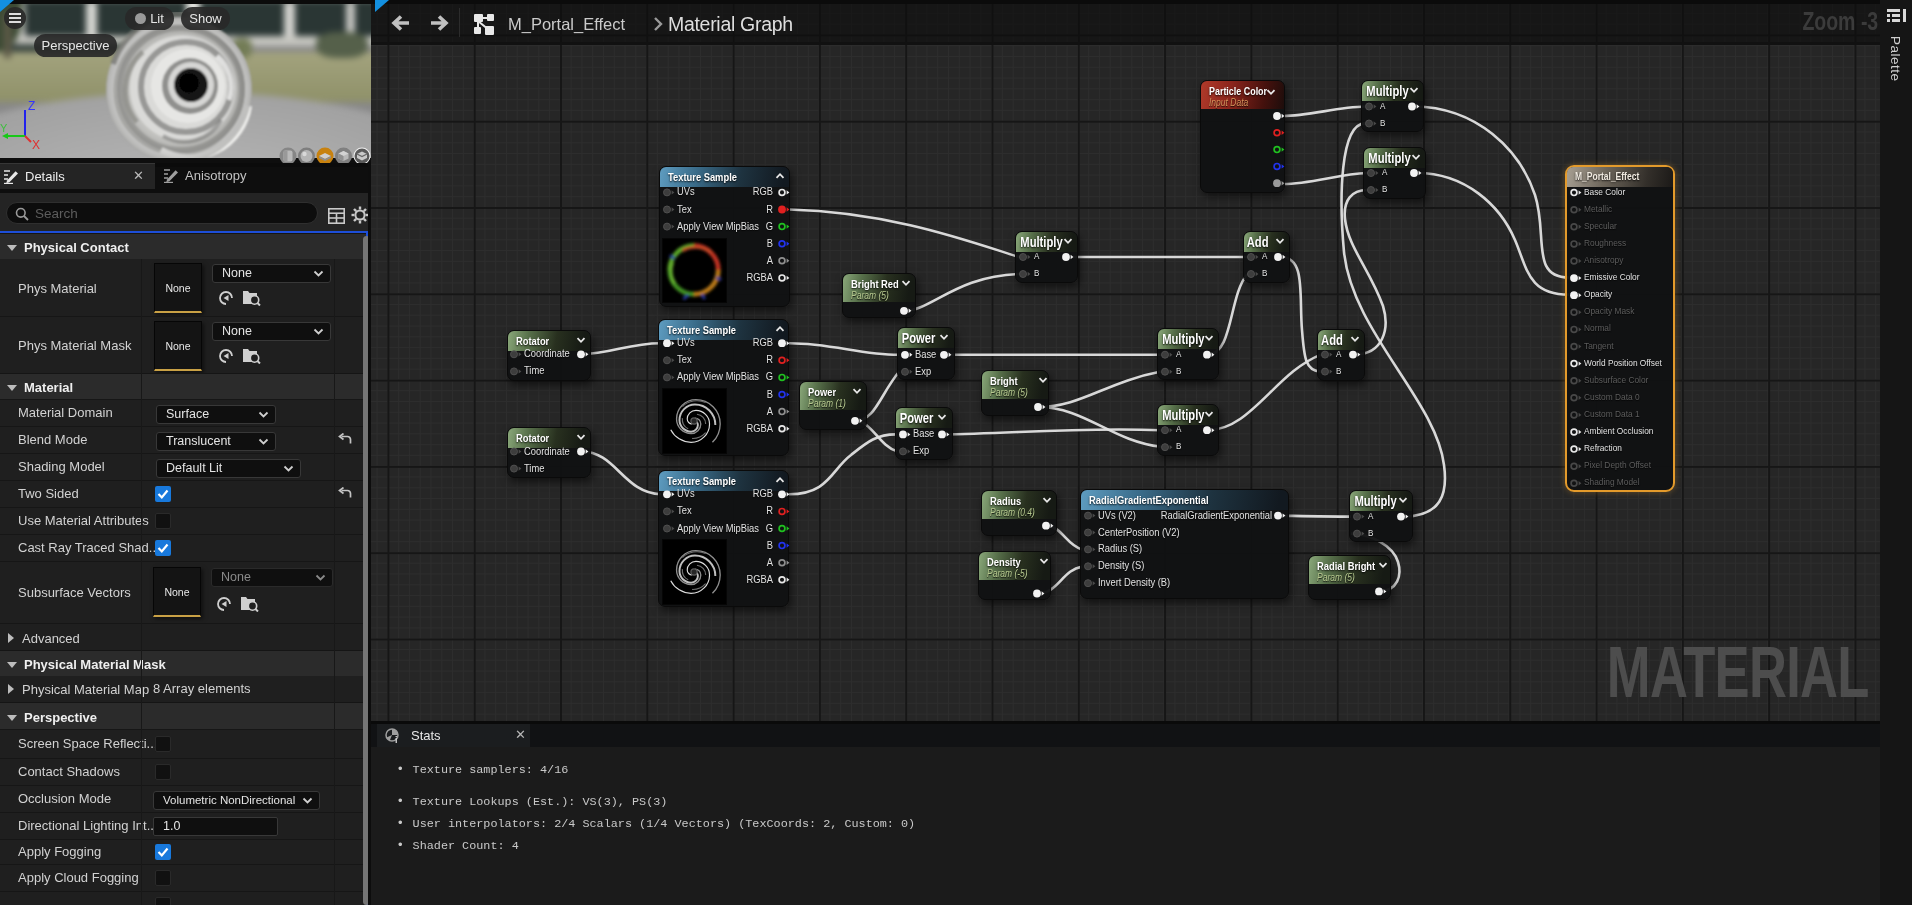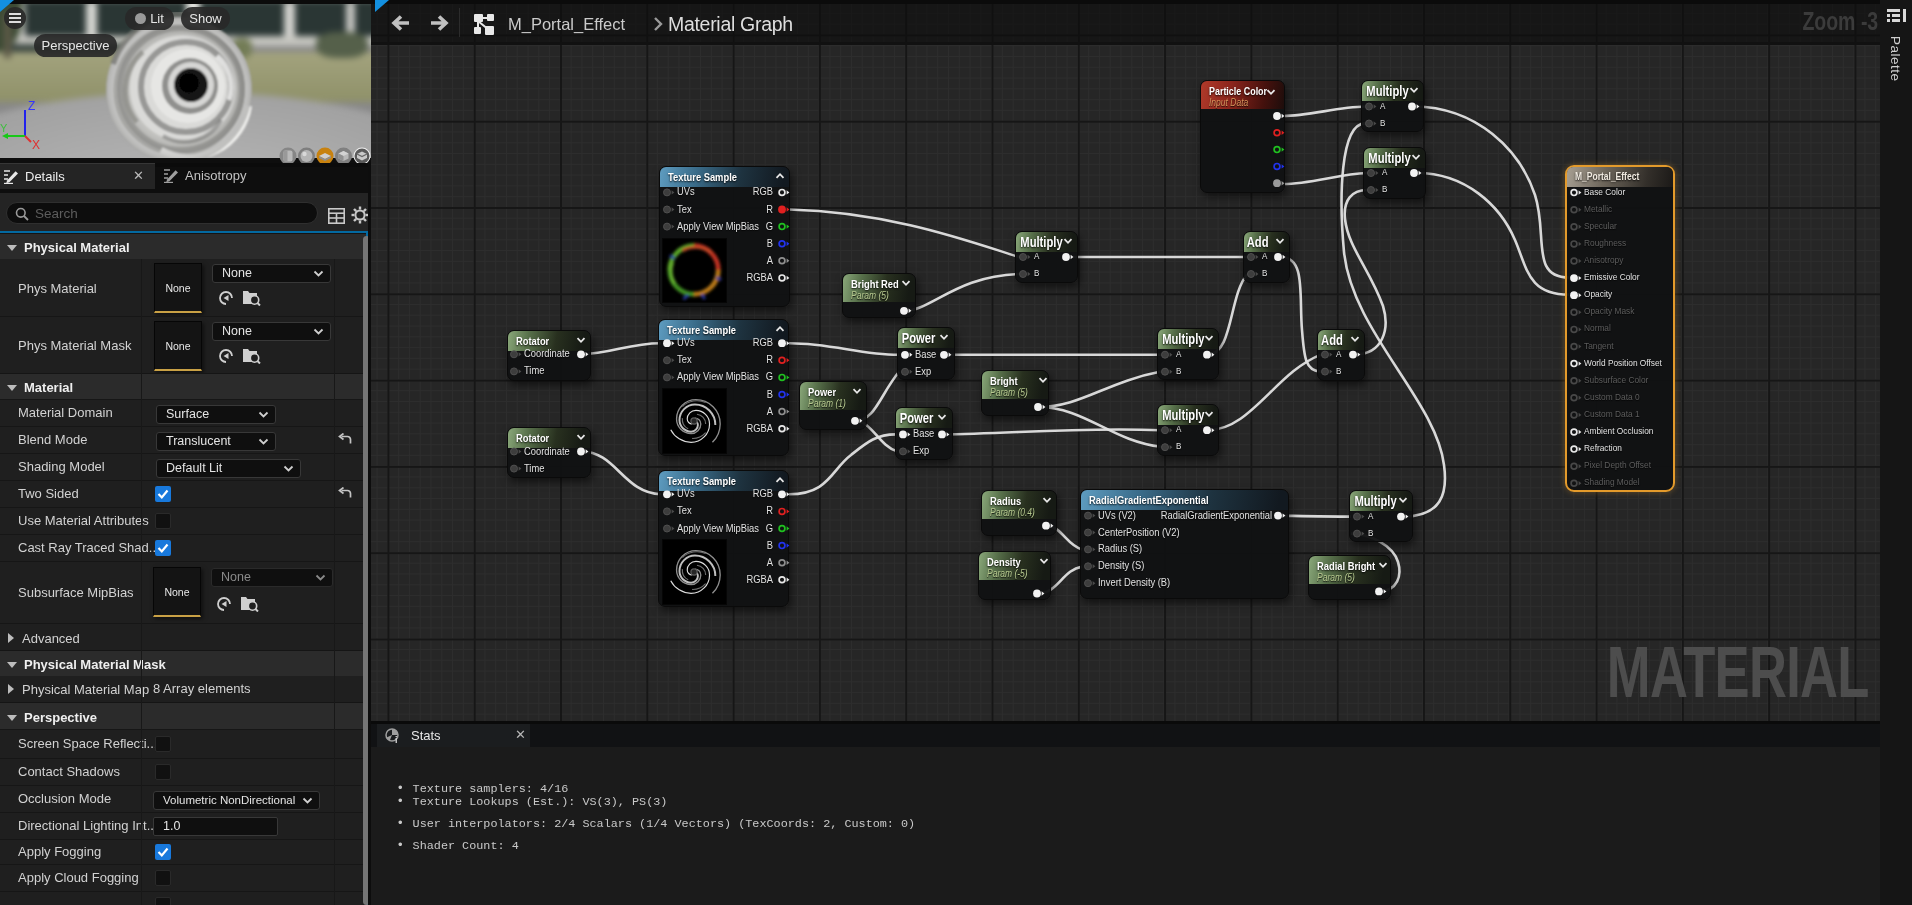--- a/index.html
+++ b/index.html
@@ -5,21 +5,21 @@
 html,body{width:1912px;height:905px;overflow:hidden;background:#0d0d0d;
  font-family:"Liberation Sans",sans-serif;-webkit-font-smoothing:antialiased;}
 #root{position:relative;width:1912px;height:905px;transform:translateZ(0);}
 .abs{position:absolute;}
 
 #vp{left:0;top:0;width:371px;height:163px;overflow:hidden;background:#888;}
 #vp .bgwrap{position:absolute;left:-14px;top:-12px;width:400px;height:190px;filter:blur(3px);}
 .pill{position:absolute;height:23px;border-radius:12px;background:rgba(40,40,40,.92);
  color:#e6e6e6;font-size:13px;line-height:23px;text-align:center;}
 
-#dp{left:0;top:163px;width:371px;height:742px;background:#0369a1;overflow:hidden;}
+#dp{left:0;top:163px;width:371px;height:742px;background:#1d4ed8;overflow:hidden;}
 #dp .tabbar{position:absolute;left:0;top:4px;width:371px;height:26px;background:#0e0e0e;}
 #dp .tab{position:absolute;top:0;height:26px;font-size:13px;}
 .seclabel{font-weight:bold;color:#efefef;font-size:13px;}
 .row{position:absolute;left:0;width:366px;background:#1f1f1f;}
 .rlabel{position:absolute;left:18px;color:#d2d2d2;font-size:13px;white-space:nowrap;}
 .dd{position:absolute;height:19px;background:#0f0f0f;border:1px solid #383838;border-radius:3px;
  color:#e4e4e4;font-size:12.5px;line-height:17px;padding-left:9px;white-space:nowrap;}
 .dd .chev{position:absolute;right:6px;top:3px;}
 .chk{position:absolute;width:16px;height:16px;border-radius:2px;}
 .chk.on{background:#1879dc;}
@@ -221,21 +221,21 @@
           <line x1="9" y1="14.5" x2="9" y2="17.5"></line>
           <line x1="0.5" y1="9" x2="3.5" y2="9"></line>
           <line x1="14.5" y1="9" x2="17.5" y2="9"></line>
 <line x1="3" y1="3" x2="5.2" y2="5.2"></line>
           <line x1="12.8" y1="12.8" x2="15" y2="15"></line>
           <line x1="3" y1="15" x2="5.2" y2="12.8"></line>
           <line x1="12.8" y1="5.2" x2="15" y2="3"></line>
         </g>
       </svg>
 
-<div class="hdrrow" style="top:70px;height:26px;line-height:26px;padding-left:7px;"><span class="tri-d" style="margin-bottom:1px;"></span><span class="seclabel">Physical Material</span></div>
+<div class="hdrrow" style="top:70px;height:26px;line-height:26px;padding-left:7px;"><span class="tri-d" style="margin-bottom:1px;"></span><span class="seclabel">Physical Contact</span></div>
 <div class="row" style="top:96px;height:57px;"></div>
 <span class="rlabel" style="top:118px;">Phys Material</span>
 <div class="thumb" style="left:154px;top:100px;">None</div>
 <div class="dd" style="left:212px;top:101px;width:119px;">None<svg class="chev" width="11" height="11" viewBox="0 0 11 11">
           <path d="M1.5 3.5 L5.5 7.5 L9.5 3.5" fill="none" stroke="#cfcfcf" stroke-width="1.8"></path>
         </svg></div>
 <svg class="abs" style="left:218px;top:127px" width="16" height="16" viewBox="0 0 16 16">
         <path d="M14 8 A6 6 0 1 0 8 14" fill="none" stroke="#cfcfcf" stroke-width="1.8"></path>
         <path d="M10.5 5 L5.5 8 L10.5 11 Z" fill="#cfcfcf"></path>
       </svg>
@@ -295,21 +295,21 @@
 <span class="rlabel" style="top:350px;">Use Material Attributes</span>
 <div class="chk off" style="left:155px;top:350px;"></div>
 <div class="row" style="top:371px;height:27px;border-top:1px solid #161616;"></div>
 <span class="rlabel" style="top:377px;">Cast Ray Traced Shad...</span>
 <div class="chk on" style="left:155px;top:377px;">
         <svg width="16" height="16" viewBox="0 0 16 16">
           <path d="M3.5 8 L6.8 11.4 L12.5 4.5" fill="none" stroke="#fff" stroke-width="2.2"></path>
         </svg>
       </div>
 <div class="row" style="top:398px;height:62px;border-top:1px solid #161616;"></div>
-<span class="rlabel" style="top:422px;">Subsurface MipBias</span>
+<span class="rlabel" style="top:422px;">Subsurface Vectors</span>
 <div class="thumb" style="left:153px;top:404px;">None</div>
 <div class="dd" style="left:211px;top:405px;width:122px;color:#8a8a8a;border-color:#2a2a2a;">None<svg class="chev" width="11" height="11" viewBox="0 0 11 11">
           <path d="M1.5 3.5 L5.5 7.5 L9.5 3.5" fill="none" stroke="#8a8a8a" stroke-width="1.8"></path>
         </svg></div>
 <svg class="abs" style="left:216px;top:433px" width="16" height="16" viewBox="0 0 16 16">
         <path d="M14 8 A6 6 0 1 0 8 14" fill="none" stroke="#cfcfcf" stroke-width="1.8"></path>
         <path d="M10.5 5 L5.5 8 L10.5 11 Z" fill="#cfcfcf"></path>
       </svg>
 <svg class="abs" style="left:240px;top:432px" width="19" height="17" viewBox="0 0 19 17">
         <path d="M1 2 h5 l1.5 2 H15 v11 H1 Z" fill="#cfcfcf"></path>
@@ -884,21 +884,21 @@
       <div class="tab">
 <svg class="abs" style="left:8px;top:4px" width="16" height="16" viewBox="0 0 16 16">
           <circle cx="7" cy="7" r="6" fill="none" stroke="#9f9f9f" stroke-width="1.5"></circle>
           <path d="M7 1 A6 6 0 0 1 13 7 L7 7 Z" fill="#9f9f9f"></path>
           <path d="M1.6 9.5 A6 6 0 0 0 4.8 12.6 L7 7 Z" fill="#9f9f9f"></path>
           <text x="10" y="15" fill="#d8d8d8" font-size="9" font-weight="bold" font-family="Liberation Sans">i</text>
         </svg>
 <span class="abs" style="left:34px;top:4px;">Stats</span>
 <span class="abs" style="left:138px;top:3px;color:#b8b8b8;font-size:13px;">✕</span>
       </div>
-<div class="li" style="top:56px;"><b>•</b>Texture samplers: 4/16</div>
+<div class="li" style="top:37px;"><b>•</b>Texture samplers: 4/16</div>
 <div class="li" style="top:69px;"><b>•</b>Texture Lookups (Est.): VS(3), PS(3)</div>
 <div class="li" style="top:91px;"><b>•</b>User interpolators: 2/4 Scalars (1/4 Vectors) (TexCoords: 2, Custom: 0)</div>
 <div class="li" style="top:113px;"><b>•</b>Shader Count: 4</div>
 </div>
 <div id="pal" class="abs">
 <svg class="abs" style="left:7px;top:8px" width="20" height="20" viewBox="0 0 20 20">
         <g fill="#d8d8d8">
 <rect x="0" y="1" width="13" height="3"></rect>
           <rect x="5" y="6" width="8" height="3"></rect>
           <rect x="0" y="6" width="3" height="3"></rect>

